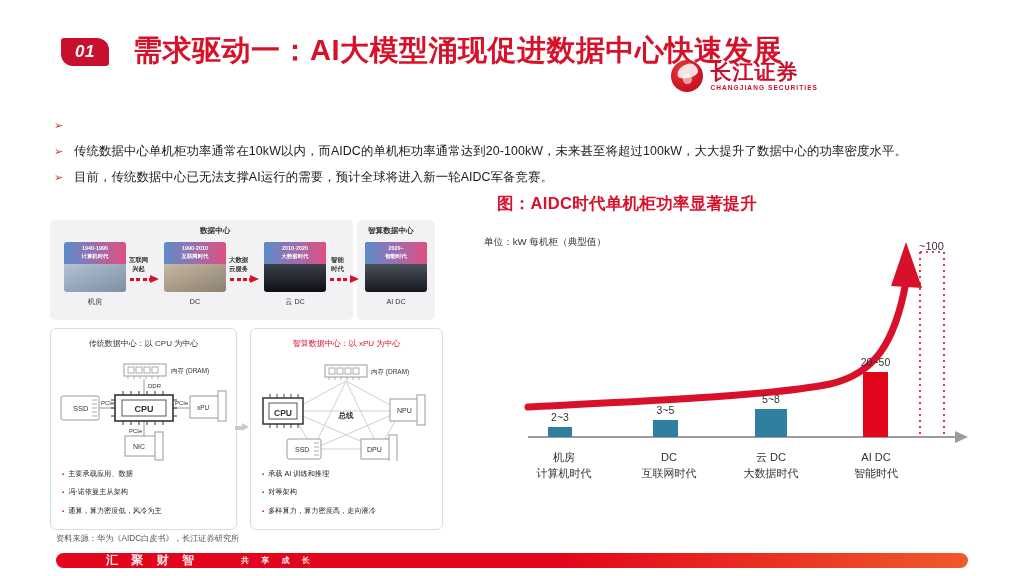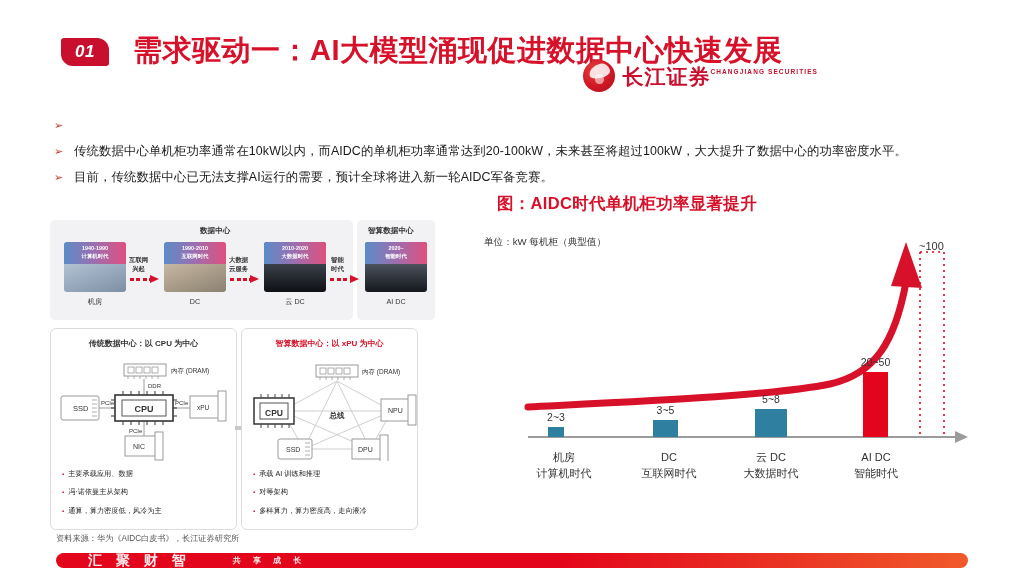--- a/index.html
+++ b/index.html
@@ -37,21 +37,21 @@
   .logo-mark:before{
     content:"";position:absolute;left:6px;top:4px;width:21px;height:14px;
     background:#fff;opacity:.85;
     border-radius:60% 40% 50% 50% / 70% 60% 40% 30%;
     transform:rotate(-12deg);
   }
   .logo-mark:after{
     content:"";position:absolute;left:12px;top:14px;width:9px;height:10px;
     background:#fff;opacity:.55;border-radius:40% 60% 50% 50%;
   }
-  .logo-txt{display:flex;line-height:1;}
+  .logo-txt{display:flex;flex-direction:column;line-height:1;}
   .logo-cn{font-size:21px;font-weight:bold;color:#C8102E;letter-spacing:1px;}
   .logo-en{font-size:6.5px;color:#C8102E;letter-spacing:1.1px;margin-top:3px;font-weight:bold;}
 
   
   .bullets{position:absolute;left:52px;top:118px;width:930px;}
   .bullet{display:flex;align-items:flex-start;margin-bottom:11px;}
   .bullet .mk{
     color:#C0392B;font-size:11px;line-height:15px;width:20px;flex:0 0 20px;
     padding-left:2px;
   }
@@ -128,24 +128,24 @@
   #arrl2{left:179px;top:36px;}
   #arrl3{left:281px;top:36px;}
 
   
   .arch{position:absolute;left:0;top:108px;width:385px;height:202px;}
   .arch-box{
     position:absolute;top:0;height:202px;background:#fff;
     border:1px solid #dcdcdc;border-radius:6px;box-sizing:border-box;
   }
   #arch-left{left:0;width:187px;}
-  #arch-right{left:191px;width:177px;}
+  #arch-right{left:200px;width:193px;}
   .arch-ttl{
     position:absolute;top:9px;left:0;width:100%;text-align:center;
-    font-size:8px;font-weight:bold;
+    font-size:8px;font-weight:normal;
   }
   #arch-ttl-l{color:#333;}
   #arch-ttl-r{color:#D8112A;}
   .arch-diagram{position:absolute;left:0;top:22px;width:100%;height:110px;}
   .arch-notes{position:absolute;left:11px;top:140px;width:90%;}
   .arch-notes div{
     font-size:7.2px;color:#222;line-height:1.45;margin-bottom:8px;white-space:nowrap;
   }
   .arch-notes div:before{content:"\25AA";color:#D8112A;margin-right:4px;font-size:6px;}
   .mid-arrow{
@@ -180,21 +180,21 @@
   .cat .c1{display:block;}
   .cat .c2{display:block;}
 
   .bottom-band{
     position:absolute;left:56px;bottom:8px;width:912px;height:15px;
     background:linear-gradient(90deg,#E3051B 0%,#E3051B 55%,#f05a2a 100%);
     border-radius:8px;
     display:flex;align-items:center;
   }
   .bottom-band .bt{
-    color:#fff;font-size:14px;letter-spacing:5px;margin-left:32px;font-weight:bold;
+    color:#fff;font-size:12px;letter-spacing:5px;margin-left:50px;font-weight:bold;
     opacity:.92;
   }
   .bottom-band .bt2{color:#fff;font-size:8px;letter-spacing:5px;margin-left:42px;font-weight:bold;opacity:.92;}
 </style>
 </head>
 <body>
 
 <div class="slide">
 
   <div class="hdr">
@@ -505,21 +505,21 @@
         <path d="M 58,185 C 180,179 300,174 360,162 C 405,152 425,120 436,60" fill="none" stroke="#D8112A" stroke-width="7" stroke-linecap="round"></path>
         <polygon points="436,20 452,66 421,64" fill="#D8112A"></polygon>
 
         <g stroke="#E3051B" stroke-width="1.6" stroke-dasharray="2,4" fill="none">
           <line x1="450" y1="30" x2="474" y2="30"></line>
           <line x1="450" y1="30" x2="450" y2="215"></line>
           <line x1="474" y1="30" x2="474" y2="215"></line>
         </g>
       </svg>
 
-      <div class="bar bar-blue" style="left:78px;width:16px;height:10px;">
+      <div class="bar bar-blue" style="left:78px;width:24px;height:10px;">
         <div class="vlabel">2~3</div>
         <div class="rect"></div>
       </div>
       <div class="bar bar-blue" style="left:183px;width:25px;height:17px;">
         <div class="vlabel">3~5</div>
         <div class="rect"></div>
       </div>
       <div class="bar bar-blue" style="left:285px;width:32px;height:28px;">
         <div class="vlabel">5~8</div>
         <div class="rect"></div>

